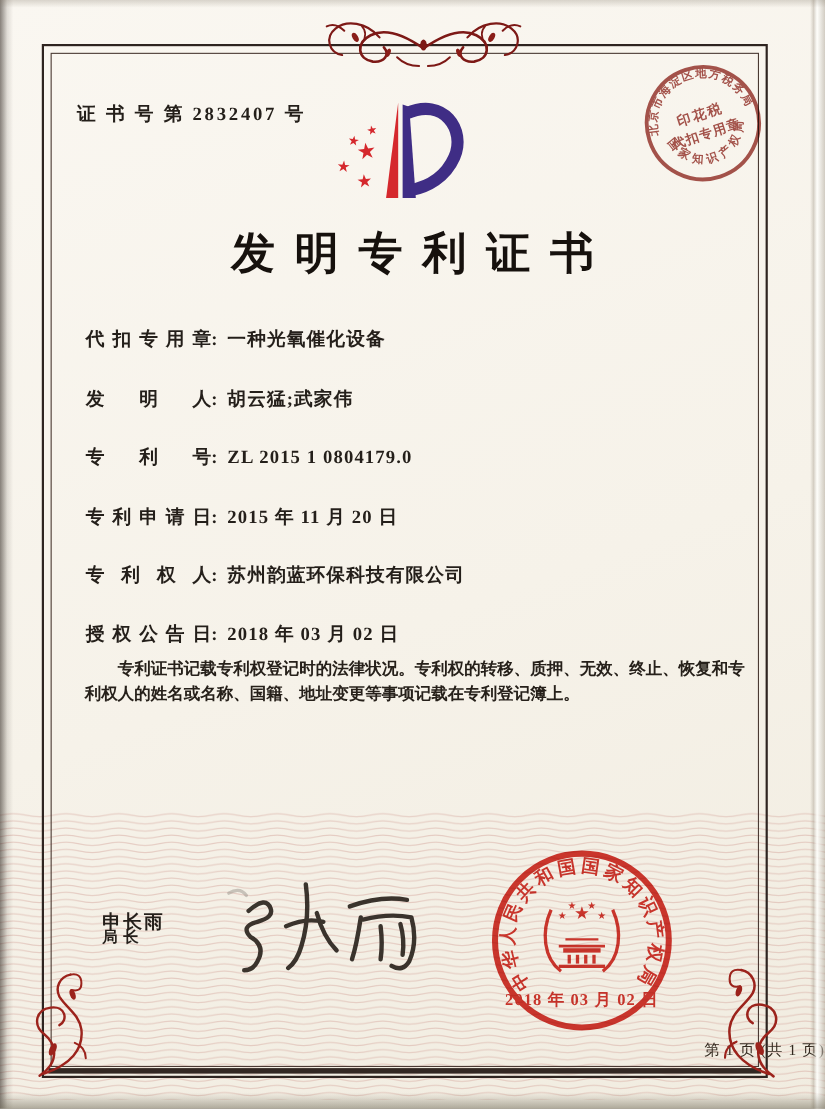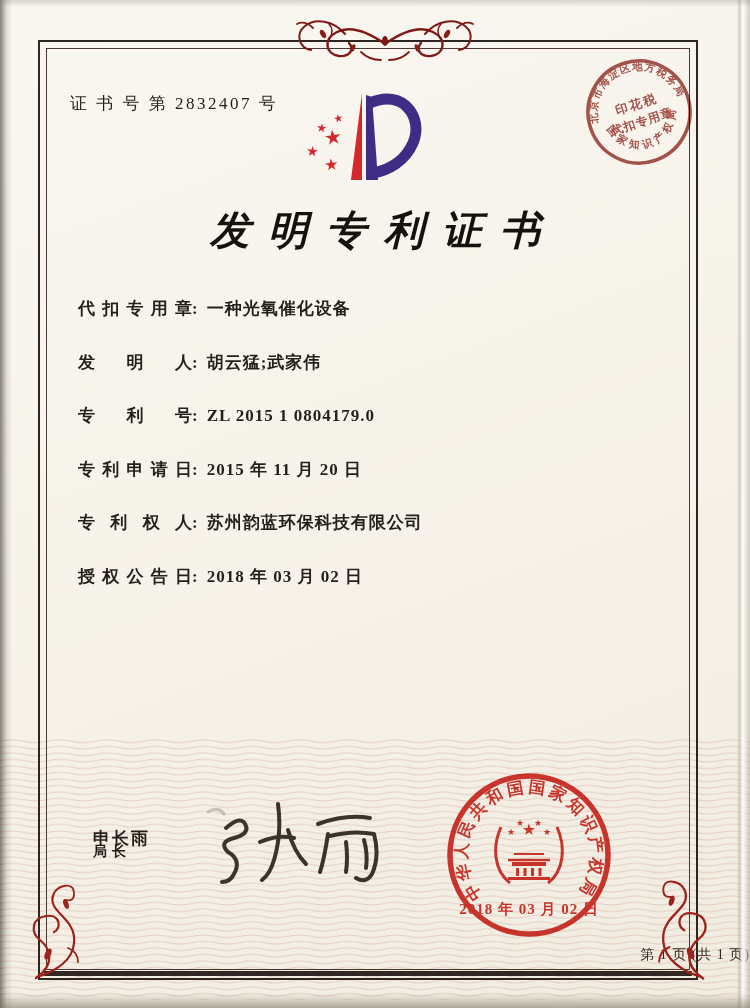--- a/index.html
+++ b/index.html
@@ -14,24 +14,24 @@
   .frame-inner{position:absolute;left:46px;top:48px;width:642px;height:920px;border:1px solid #4a3a33;z-index:2;}
   .frame-bottom{position:absolute;left:44px;top:971px;width:648px;height:5px;background:#332823;z-index:2;}
 
   
   .waves{position:absolute;left:0;top:738px;z-index:1;}
   .top-orn{position:absolute;left:253px;top:10px;z-index:3;}
   .fl-left{position:absolute;left:20px;top:876px;z-index:4;}
   .fl-right{position:absolute;left:636px;top:870px;z-index:4;}
 
   
-  .certno{position:absolute;left:70px;top:92px;font-size:17px;letter-spacing:2.5px;font-weight:400;z-index:3;}
+  .certno{position:absolute;left:70px;top:92px;font-size:17px;letter-spacing:2.5px;font-weight:700;z-index:3;}
   .logo{position:absolute;left:291px;top:80px;z-index:3;}
   .title{position:absolute;left:0;right:0;top:203px;text-align:center;font-size:40px;font-weight:bold;
-         letter-spacing:18px;text-indent:18px;color:#16110d;z-index:3;font-style:italic;}
+         letter-spacing:18px;text-indent:18px;color:#16110d;z-index:3;}
   .fields{position:absolute;left:78px;top:292px;width:580px;z-index:3;font-size:17px;font-weight:bold;}
   .frow{position:absolute;left:0;white-space:nowrap;line-height:21px;}
   .flabel{display:inline-block;width:114px;text-align:justify;text-align-last:justify;vertical-align:top;}
   .fcolon{display:inline-block;margin-right:9px;}
   .fvalue{letter-spacing:1px;}
   .paras{position:absolute;left:77px;top:599px;width:600px;font-size:15px;line-height:21.5px;
          font-weight:600;color:#26201a;z-index:3;text-align:justify;}
   .paras p{margin:0 0 3px 0;text-indent:2em;}
   .sig-title{position:absolute;left:93px;top:843px;font-size:14px;font-weight:700;letter-spacing:5px;z-index:3;}
   .sig-name{position:absolute;left:93px;top:827px;font-size:17px;font-weight:600;letter-spacing:2px;z-index:3;}
@@ -125,20 +125,21 @@
   <div class="fields">
     <div class="frow" style="top:6px"><span class="flabel">代扣专用章</span><span class="fcolon">:</span><span class="fvalue">一种光氧催化设备</span></div>
     <div class="frow" style="top:60px"><span class="flabel">发明人</span><span class="fcolon">:</span><span class="fvalue">胡云猛;武家伟</span></div>
     <div class="frow" style="top:113px"><span class="flabel">专利号</span><span class="fcolon">:</span><span class="fvalue">ZL 2015 1 0804179.0</span></div>
     <div class="frow" style="top:167px"><span class="flabel">专利申请日</span><span class="fcolon">:</span><span class="fvalue">2015 年 11 月 20 日</span></div>
     <div class="frow" style="top:220px"><span class="flabel">专利权人</span><span class="fcolon">:</span><span class="fvalue">苏州韵蓝环保科技有限公司</span></div>
     <div class="frow" style="top:274px"><span class="flabel">授权公告日</span><span class="fcolon">:</span><span class="fvalue">2018 年 03 月 02 日</span></div>
   </div>
 
   <div class="paras">
+    <p>专利证书记载专利权登记时的法律状况。专利权的转移、质押、无效、终止、恢复和专利权人的姓名或名称、国籍、地址变更等事项记载在专利登记簿上。</p>
   </div>
 
   <div class="sig-title">局长</div>
   <div class="sig-name">申长雨</div>
   <svg class="signature" width="250" height="115" viewBox="0 0 250 115">
     <path d="M 48,22 q 10,-6 16,2" fill="none" stroke="#9a948c" stroke-width="3" stroke-linecap="round" opacity="0.5"></path>
     <g fill="none" stroke="#27201a" stroke-width="4" stroke-linecap="round" stroke-linejoin="round" opacity="0.9">
       <path d="M 66,38 q 16,-14 20,-2 q 3,8 -12,12 q -16,4 -6,14 q 14,8 6,22 q -4,8 -12,8"></path>
       <path d="M 118,14 q 4,30 -4,56 q -4,14 -12,20"></path>
       <path d="M 100,52 q 18,-8 34,-4"></path>

